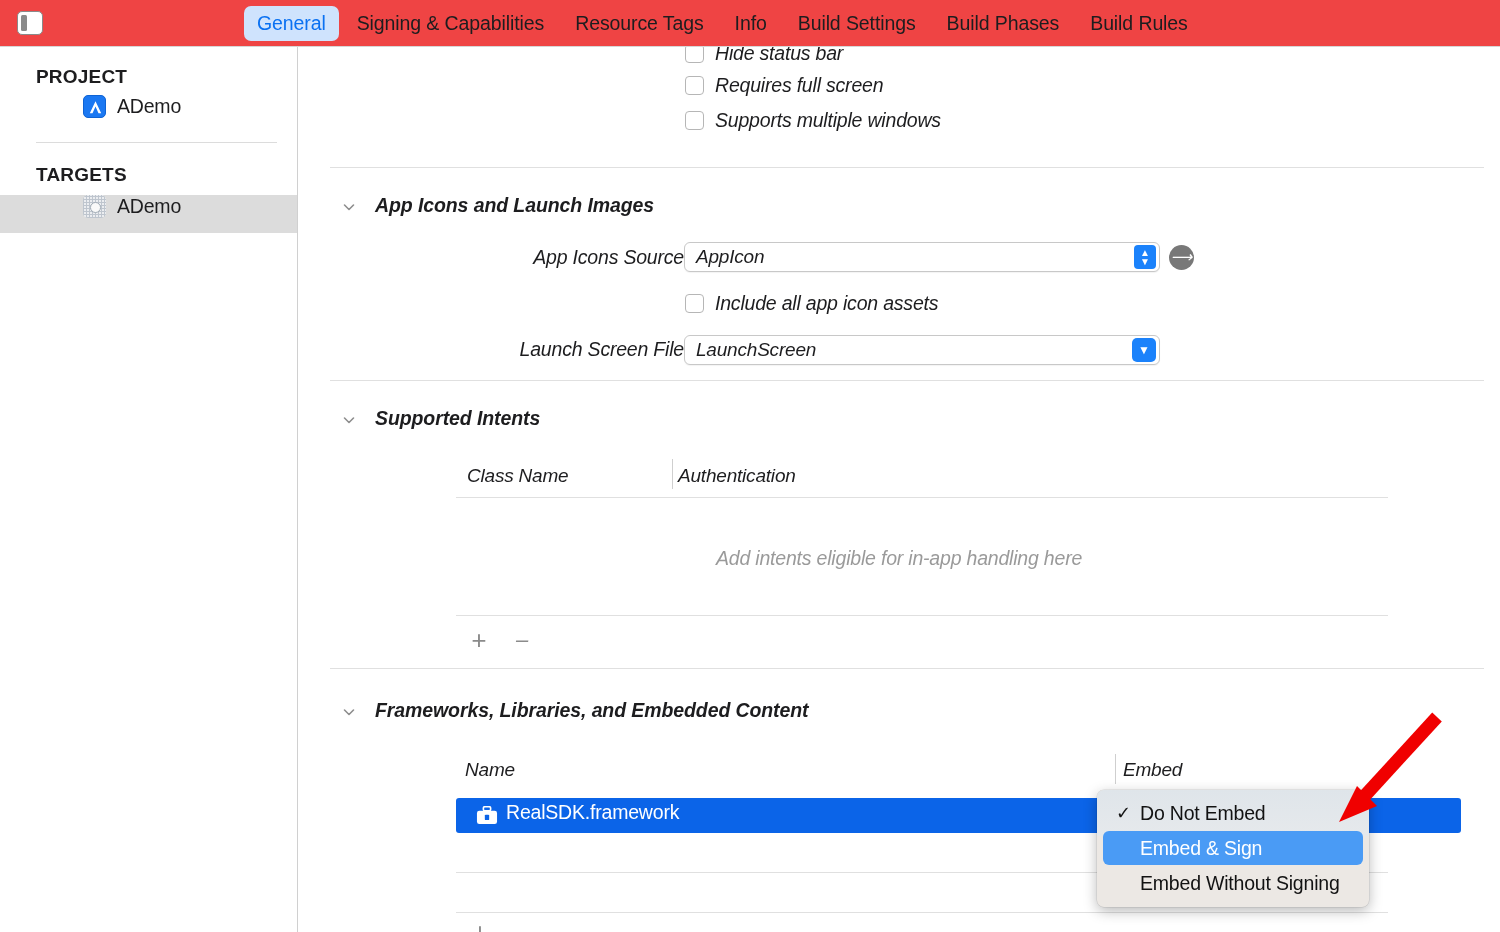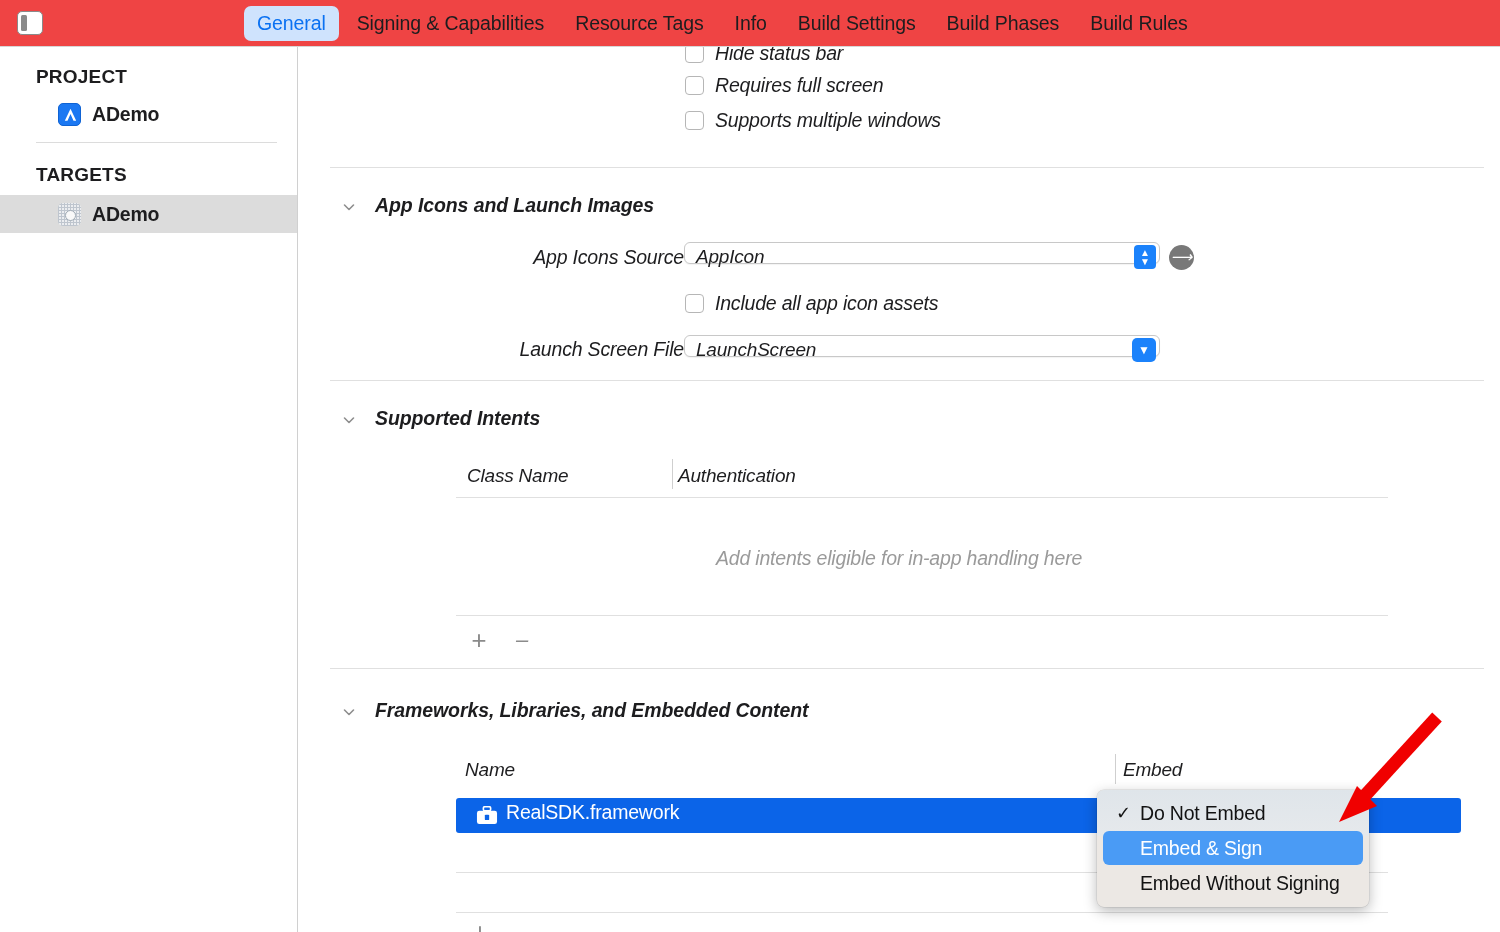--- a/index.html
+++ b/index.html
@@ -41,21 +41,21 @@
     position: absolute; left: 0; top: 47px; width: 298px; height: 885px;
     background: #ffffff; border-right: 1px solid #d0d0d0;
   }
   .side-head {
     font-size: 19px; font-weight: bold; color: #1d1d1f;
     padding-left: 36px; letter-spacing: .2px;
   }
   .side-head.project { margin-top: 19px; }
   .side-head.targets { margin-top: 21px; }
   .side-row {
-    display: flex; align-items: center; height: 38px; padding-left: 58px; font-weight: bold;
+    display: flex; height: 38px; padding-left: 83px;
   }
   .side-row.selected { background: #dcdcdc; }
   .side-row .label { font-size: 19.5px; color: #1d1d1f; margin-left: 11px; letter-spacing: -.2px; }
   .side-sep {
     height: 1px; background: #dcdcdc; margin: 9px 20px 0 36px;
   }
   .proj-icon {
     width: 23px; height: 23px; border-radius: 5px;
     background: #1b78f2; position: relative; flex: none;
     border: 1px solid #0f63d4;
@@ -99,21 +99,21 @@
   .disclosure {
     position: absolute; width: 16px; height: 16px; color: #8e8e8e; font-size: 17px;
     line-height: 16px; text-align: center;
   }
   .disclosure svg { display: block; }
 
   .field-label {
     position: absolute; font-size: 19.5px; color: #1d1d1f; text-align: right; letter-spacing: -.2px;
   }
   .combo {
-    position: absolute; height: 22px; background: #fff;
+    position: absolute; height: 30px; background: #fff;
     border: 1px solid #c8c8c8; border-radius: 6px;
     box-shadow: 0 1px 1px rgba(0,0,0,.05);
   }
   .combo .val {
     position: absolute; left: 11px; top: 3px; font-size: 19px; color: #1d1d1f; letter-spacing: -.2px;
   }
   .stepper {
     position: absolute; right: 3px; top: 2px; width: 22px; height: 24px;
     background: #1b82fb; border-radius: 4px;
   }

